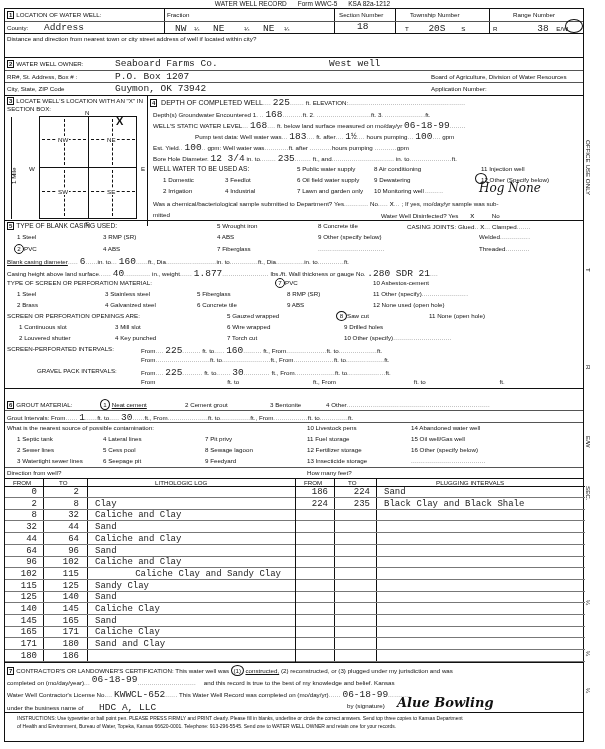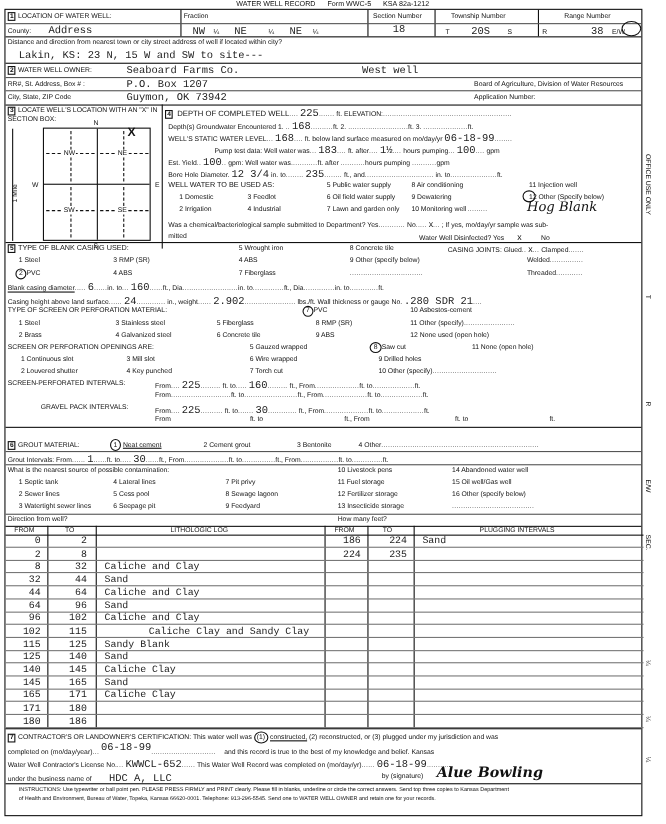--- a/index.html
+++ b/index.html
@@ -68,21 +68,20 @@
   </div>
   <div class="abs" style="left:508px;top:2px;">Range Number</div>
   <div class="abs" style="left:488px;top:14px;">
     <span>R</span>
     <span class="mono" style="margin:0 6px 0 38px;">38</span>
     <span>E/W</span>
   </div>
   <div class="circle" style="left:560px;top:10px;width:18px;height:14px;"></div>
 
   <div class="abs" style="left:2px;top:26px;">Distance and direction from nearest town or city street address of well if located within city?</div>
-  <div class="abs mono" style="left:12px;top:36px;">Lakin, KS:  23 N, 15 W and SW to site---</div>
   <div class="hl" style="top:48px;"></div>
 
   <div class="abs" style="left:2px;top:51px;">
     <span class="num">2</span><span>WATER WELL OWNER:</span>
   </div>
   <div class="abs mono" style="left:110px;top:49px;">Seaboard Farms Co.</div>
   <div class="abs mono" style="left:324px;top:49px;">West well</div>
   <div class="hl thin" style="top:61px;"></div>
   <div class="abs" style="left:2px;top:64px;">RR#, St. Address, Box # :</div>
   <div class="abs mono" style="left:110px;top:62px;">P.O. Box 1207</div>
@@ -168,21 +167,21 @@
   <div class="abs" style="left:476px;top:156px;">11 Injection well</div>
   <div class="abs" style="left:158px;top:178px;">2 Irrigation</div>
   <div class="abs" style="left:220px;top:178px;">4 Industrial</div>
   <div class="abs" style="left:292px;top:167px;">6 Oil field water supply</div>
   <div class="abs" style="left:369px;top:167px;">9 Dewatering</div>
   <div class="abs" style="left:476px;top:167px;">12 Other (Specify below)</div>
   <div class="circle" style="left:470px;top:164px;width:12px;height:11px;"></div>
   <div class="abs" style="left:292px;top:178px;">7 Lawn and garden only</div>
   <div class="abs" style="left:369px;top:178px;">10 Monitoring well</div>
   <div class="abs dots" style="left:420px;top:178px;">.........</div>
-  <div class="abs handw" style="left:474px;top:172px;">Hog Blank</div>
+  <div class="abs handw" style="left:474px;top:172px;">Hog None</div>
 
   <div class="abs" style="left:148px;top:190px;">
     <span>Was a chemical/bacteriological sample submitted to Department? Yes</span><span class="dots">............</span>
     <span>No</span><span class="dots">.....</span>
     <span style="font-size:8px;">x</span><span class="dots">...</span>
     <span>; If yes, mo/day/yr sample was sub-</span>
   </div>
   <div class="abs" style="left:148px;top:202px;">mitted</div>
   <div class="abs" style="left:376px;top:202px;">
     <span>Water Well Disinfected?  Yes</span>
@@ -214,23 +213,23 @@
   <div class="abs" style="left:474px;top:236px;"><span>Threaded</span><span class="dots">............</span></div>
   <div class="abs dots" style="left:313px;top:236px;">.................................</div>
 
   <div class="abs" style="left:2px;top:247px;">
     <span style="text-decoration:underline;">Blank casing diameter</span><span class="dots">.....</span>
     <span class="mono">6</span><span class="dots">......</span>in. to<span class="dots">...</span>
     <span class="mono">160</span><span class="dots">......</span>ft., Dia<span class="dots">.........................</span>in. to<span class="dots">..............</span>ft., Dia<span class="dots">..............</span>in. to<span class="dots">.............</span>ft.
   </div>
   <div class="abs" style="left:2px;top:259px;">
     <span>Casing height above land surface</span><span class="dots">......</span>
-    <span class="mono">24</span><span class="dots">.............</span>
+    <span class="mono">40</span><span class="dots">.............</span>
     <span>in., weight</span><span class="dots">......</span>
-    <span class="mono">2.902</span><span class="dots">.......................</span>
+    <span class="mono">1.877</span><span class="dots">.......................</span>
     <span>lbs./ft. Wall thickness or gauge No.</span>
     <span class="mono">.280  SDR 21</span><span class="dots">....</span>
   </div>
   <div class="abs" style="left:2px;top:270px;">TYPE OF SCREEN OR PERFORATION MATERIAL:</div>
   <div class="abs" style="left:270px;top:269px;">
     <span class="circle" style="position:relative;display:inline-block;width:10px;height:10px;text-align:center;line-height:8px;">7</span><span>PVC</span>
   </div>
   <div class="abs" style="left:368px;top:270px;">10 Asbestos-cement</div>
   <div class="abs" style="left:12px;top:281px;">1 Steel</div>
   <div class="abs" style="left:100px;top:281px;">3 Stainless steel</div>
@@ -335,20 +334,21 @@
       <span class="abs" style="left:54px;top:1px;">TO</span>
       <span class="abs" style="left:150px;top:1px;">LITHOLOGIC LOG</span>
     </div>
   <div class="log-row" style="top: 9px;">
         <span class="cell" style="left: 6px; width: 26px; text-align: right;">0</span>
         <span class="cell" style="left: 44px; width: 30px; text-align: right;">2</span>
       </div>
       <div class="log-row" style="top: 20.7px;">
         <span class="cell" style="left: 6px; width: 26px; text-align: right;">2</span>
         <span class="cell" style="left: 44px; width: 30px; text-align: right;">8</span>
+        <span class="cell" style="left: 90px; width: 200px; text-align: left;">Clay</span>
       </div>
       <div class="log-row" style="top: 32.4px;">
         <span class="cell" style="left: 6px; width: 26px; text-align: right;">8</span>
         <span class="cell" style="left: 44px; width: 30px; text-align: right;">32</span>
         <span class="cell" style="left: 90px; width: 200px; text-align: left;">Caliche and Clay</span>
       </div>
       <div class="log-row" style="top: 44.1px;">
         <span class="cell" style="left: 6px; width: 26px; text-align: right;">32</span>
         <span class="cell" style="left: 44px; width: 30px; text-align: right;">44</span>
         <span class="cell" style="left: 90px; width: 200px; text-align: left;">Sand</span>
@@ -369,21 +369,21 @@
         <span class="cell" style="left: 90px; width: 200px; text-align: left;">Caliche and Clay</span>
       </div>
       <div class="log-row" style="top: 90.9px;">
         <span class="cell" style="left: 6px; width: 26px; text-align: right;">102</span>
         <span class="cell" style="left: 44px; width: 30px; text-align: right;">115</span>
         <span class="cell" style="left: 76px; width: 200px; text-align: right;">Caliche Clay and Sandy Clay</span>
       </div>
       <div class="log-row" style="top: 102.6px;">
         <span class="cell" style="left: 6px; width: 26px; text-align: right;">115</span>
         <span class="cell" style="left: 44px; width: 30px; text-align: right;">125</span>
-        <span class="cell" style="left: 90px; width: 200px; text-align: left;">Sandy Blank</span>
+        <span class="cell" style="left: 90px; width: 200px; text-align: left;">Sandy Clay</span>
       </div>
       <div class="log-row" style="top: 114.3px;">
         <span class="cell" style="left: 6px; width: 26px; text-align: right;">125</span>
         <span class="cell" style="left: 44px; width: 30px; text-align: right;">140</span>
         <span class="cell" style="left: 90px; width: 200px; text-align: left;">Sand</span>
       </div>
       <div class="log-row" style="top: 126px;">
         <span class="cell" style="left: 6px; width: 26px; text-align: right;">140</span>
         <span class="cell" style="left: 44px; width: 30px; text-align: right;">145</span>
         <span class="cell" style="left: 90px; width: 200px; text-align: left;">Caliche Clay</span>
@@ -394,20 +394,21 @@
         <span class="cell" style="left: 90px; width: 200px; text-align: left;">Sand</span>
       </div>
       <div class="log-row" style="top: 149.4px;">
         <span class="cell" style="left: 6px; width: 26px; text-align: right;">165</span>
         <span class="cell" style="left: 44px; width: 30px; text-align: right;">171</span>
         <span class="cell" style="left: 90px; width: 200px; text-align: left;">Caliche Clay</span>
       </div>
       <div class="log-row" style="top: 161.1px;">
         <span class="cell" style="left: 6px; width: 26px; text-align: right;">171</span>
         <span class="cell" style="left: 44px; width: 30px; text-align: right;">180</span>
+        <span class="cell" style="left: 90px; width: 200px; text-align: left;">Sand and Clay</span>
       </div>
       <div class="log-row" style="top: 172.8px;">
         <span class="cell" style="left: 6px; width: 26px; text-align: right;">180</span>
         <span class="cell" style="left: 44px; width: 30px; text-align: right;">186</span>
       </div>
     </div>
   <div id="log-right" style="position:absolute;left:291px;top:469px;width:289px;height:184px;">
     <div style="position:absolute;left:38px;top:0;height:100%;border-left:1px solid #111;"></div>
     <div style="position:absolute;left:80px;top:0;height:100%;border-left:1px solid #111;"></div>
     <div class="log-row" style="top:0;height:9px;border-bottom:1px solid #111;">
@@ -416,20 +417,21 @@
       <span class="abs" style="left:140px;top:1px;">PLUGGING INTERVALS</span>
     </div>
   <div class="log-row" style="top: 9px;">
         <span class="cell" style="left: 6px; width: 26px; text-align: right;">186</span>
         <span class="cell" style="left: 44px; width: 30px; text-align: right;">224</span>
         <span class="cell" style="left: 88px; width: 200px; text-align: left;">Sand</span>
       </div>
       <div class="log-row" style="top: 20.7px;">
         <span class="cell" style="left: 6px; width: 26px; text-align: right;">224</span>
         <span class="cell" style="left: 44px; width: 30px; text-align: right;">235</span>
+        <span class="cell" style="left: 88px; width: 200px; text-align: left;">Black Clay and Black Shale</span>
       </div>
       <div class="log-row" style="top: 32.4px;">
         <span class="cell" style="left: 6px; width: 26px; text-align: right;"></span>
         <span class="cell" style="left: 44px; width: 30px; text-align: right;"></span>
         <span class="cell" style="left: 88px; width: 200px; text-align: left;"></span>
       </div>
       <div class="log-row" style="top: 44.1px;">
         <span class="cell" style="left: 6px; width: 26px; text-align: right;"></span>
         <span class="cell" style="left: 44px; width: 30px; text-align: right;"></span>
         <span class="cell" style="left: 88px; width: 200px; text-align: left;"></span>

